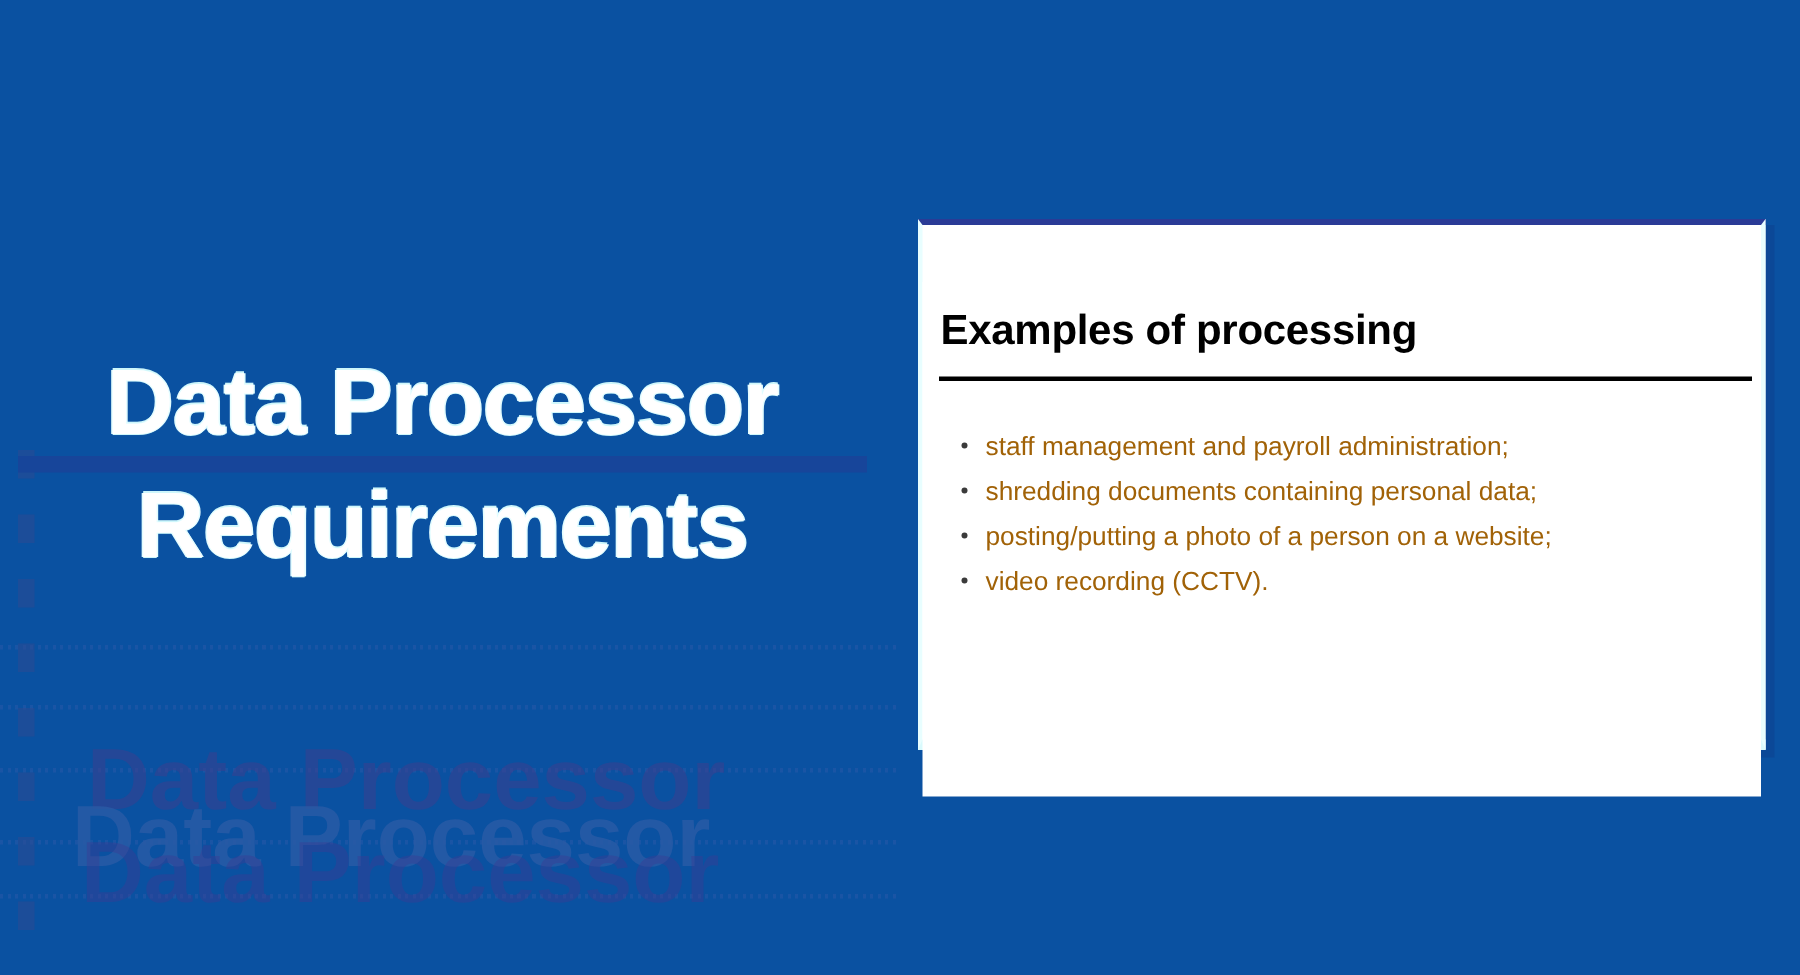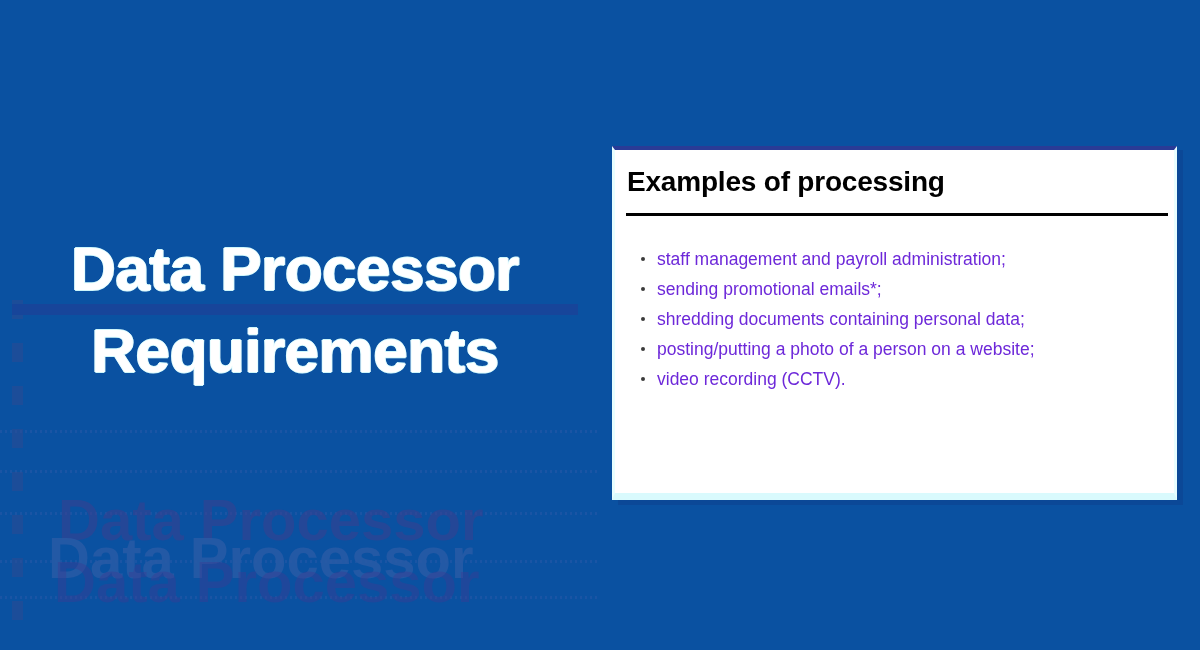--- a/index.html
+++ b/index.html
@@ -159,20 +159,21 @@
     border-bottom: 7px solid #d9fafd;
     box-sizing: border-box;
     z-index: 4;
   }
   .panel-inner {
     position: relative;
     width: 100%;
     height: 100%;
     background: #ffffff;
     box-sizing: border-box;
+    margin-top: 38px;
   }
   .panel-heading {
     position: absolute;
     left: 12px;
     top: 16px;
     font-size: 28px;
     font-weight: bold;
     color: #000000;
     letter-spacing: -0.2px;
   }
@@ -191,21 +192,21 @@
     width: 538px;
     margin: 0;
     padding: 0;
     list-style: none;
   }
   .bullet-item {
     position: relative;
     padding-left: 28px;
     font-size: 17.5px;
     line-height: 30px;
-    color: #6d28d9;
+    color: #a16207;
   }
   .bullet-item::before {
     content: "";
     position: absolute;
     left: 12px;
     top: 13px;
     width: 4px;
     height: 4px;
     border-radius: 50%;
     background: #3b3b3b;
@@ -252,21 +253,20 @@
     <div class="title-line">Requirements</div>
   </div>
 
   <div class="panel-shadow"></div>
   <div class="panel">
     <div class="panel-inner">
       <div class="panel-heading">Examples of processing</div>
       <div class="panel-rule"></div>
       <ul class="bullet-list">
         <li class="bullet-item">staff management and payroll administration;</li>
-        <li class="bullet-item">sending promotional emails*;</li>
         <li class="bullet-item">shredding documents containing personal data;</li>
         <li class="bullet-item">posting/putting a photo of a person on a website;</li>
         <li class="bullet-item">video recording (CCTV).</li>
       </ul>
     </div>
   </div>
 
 </div>
 
 </body></html>

